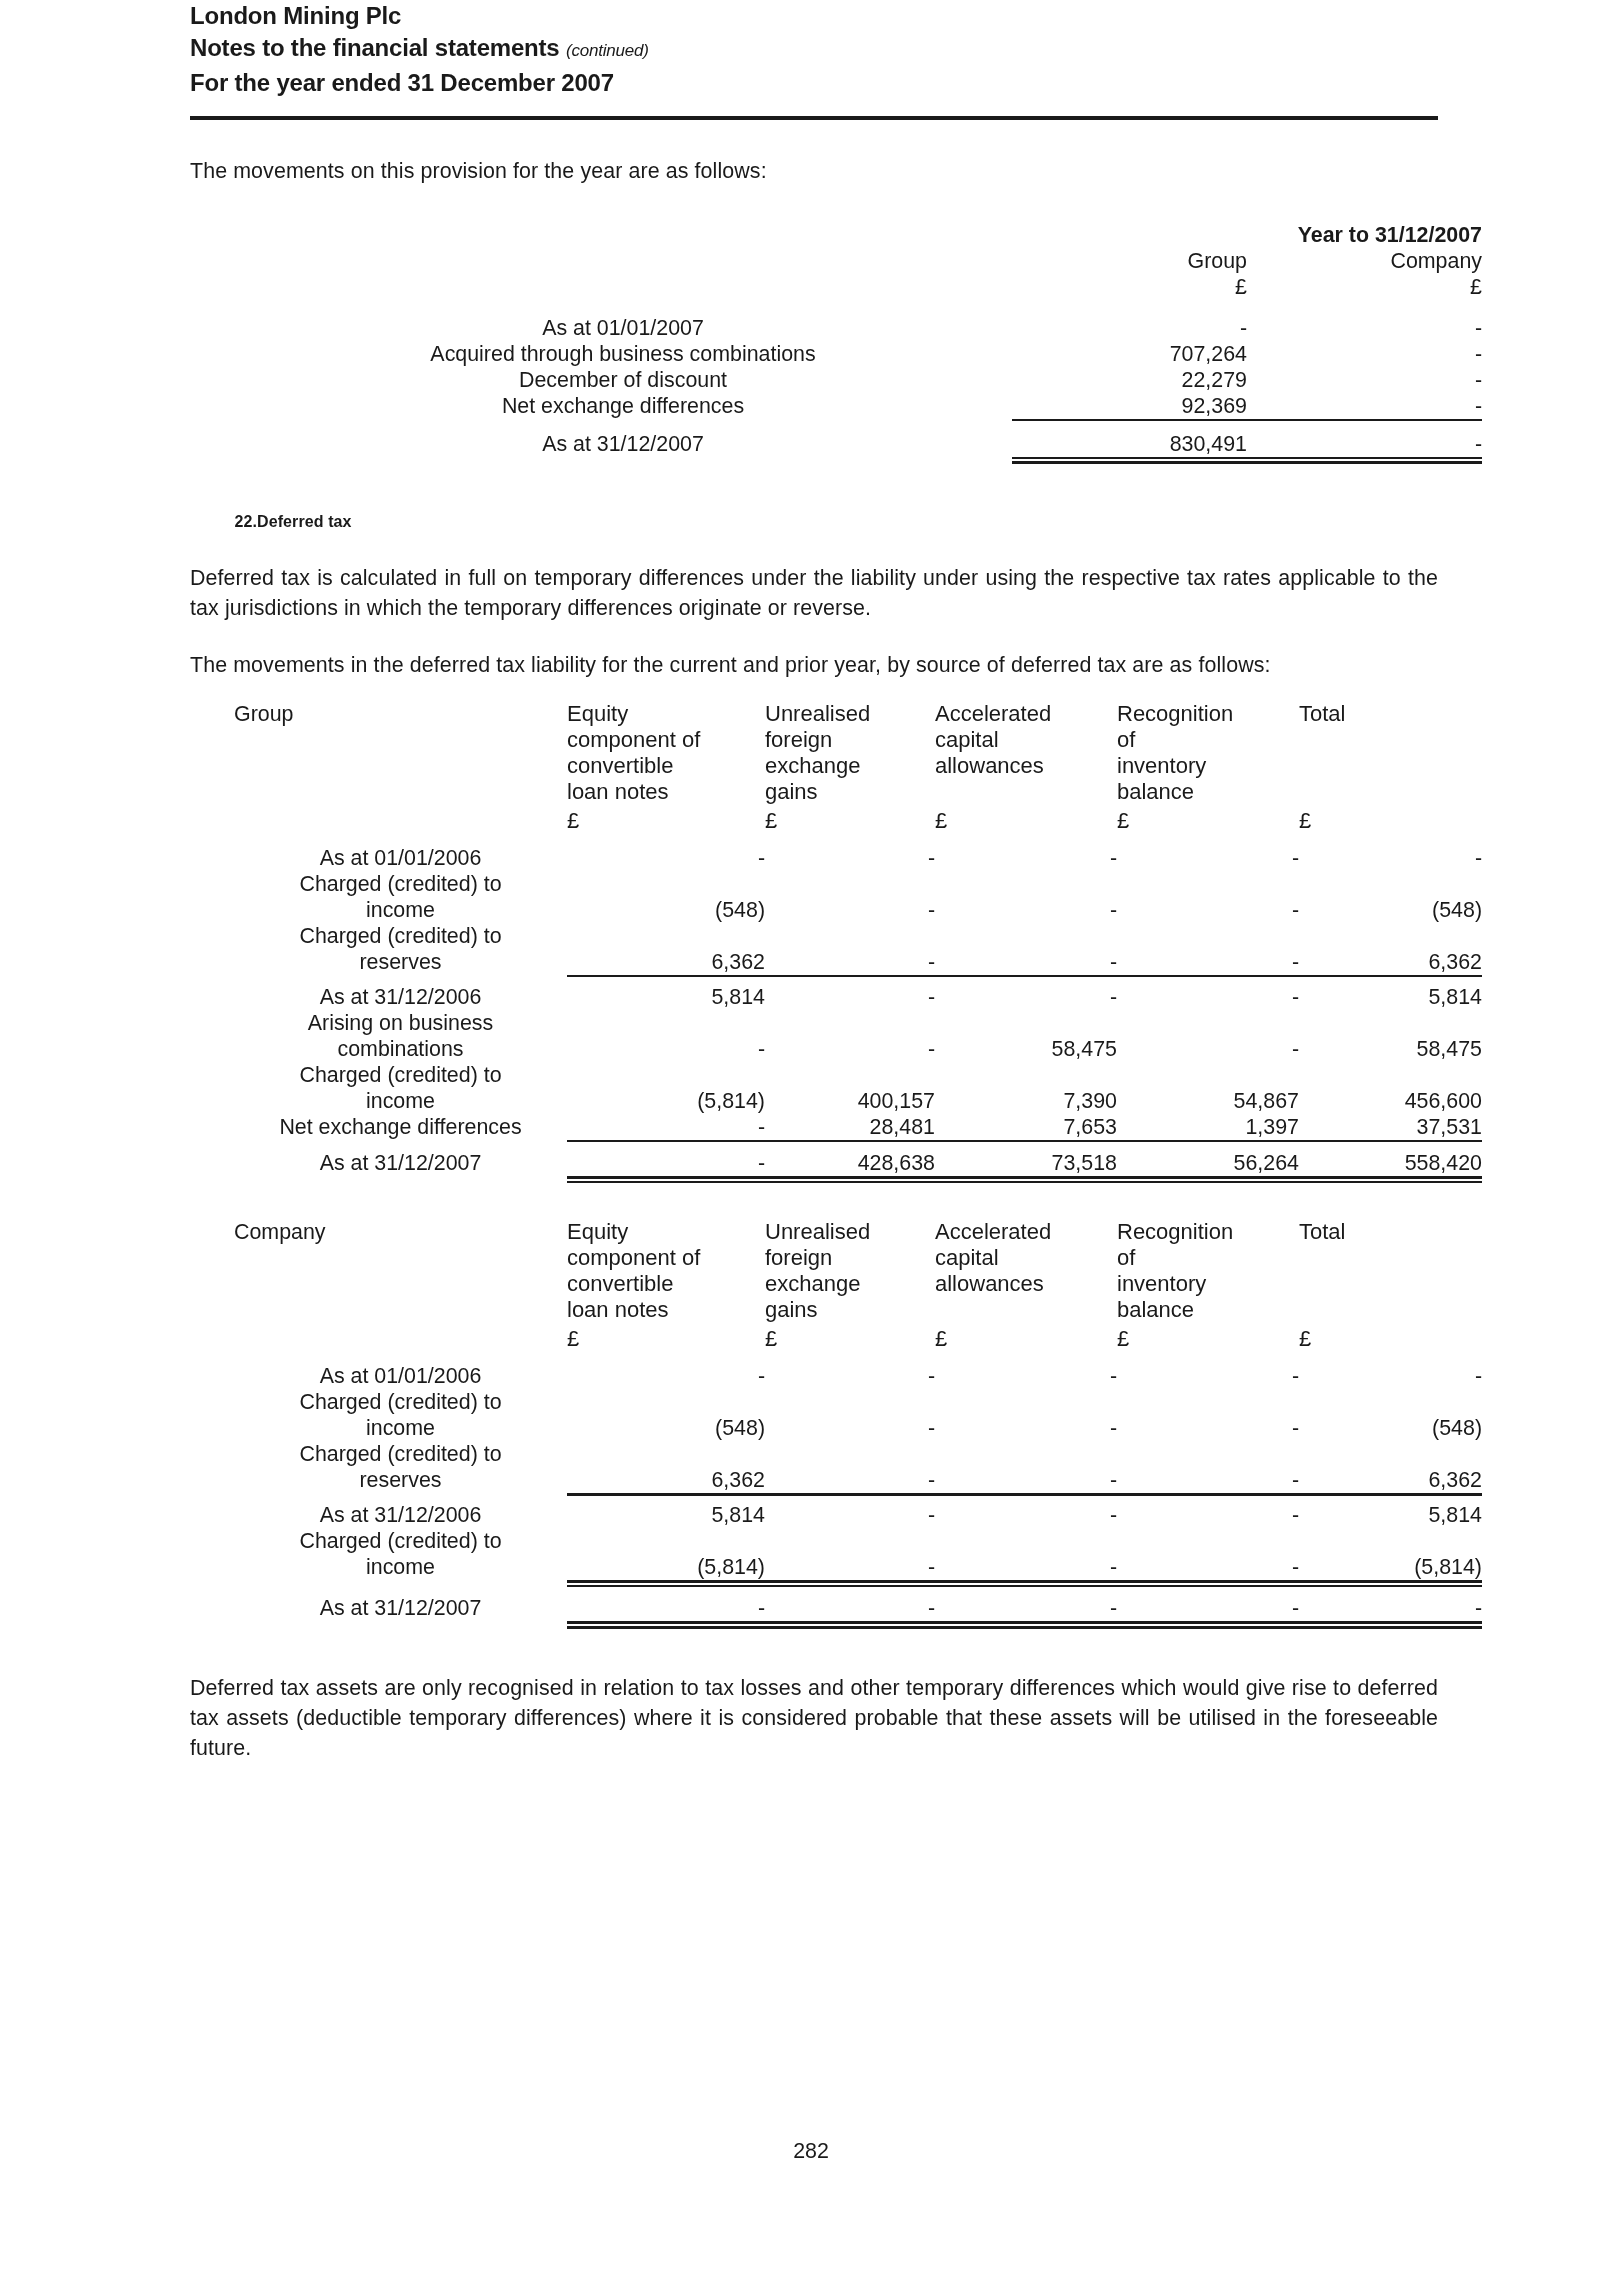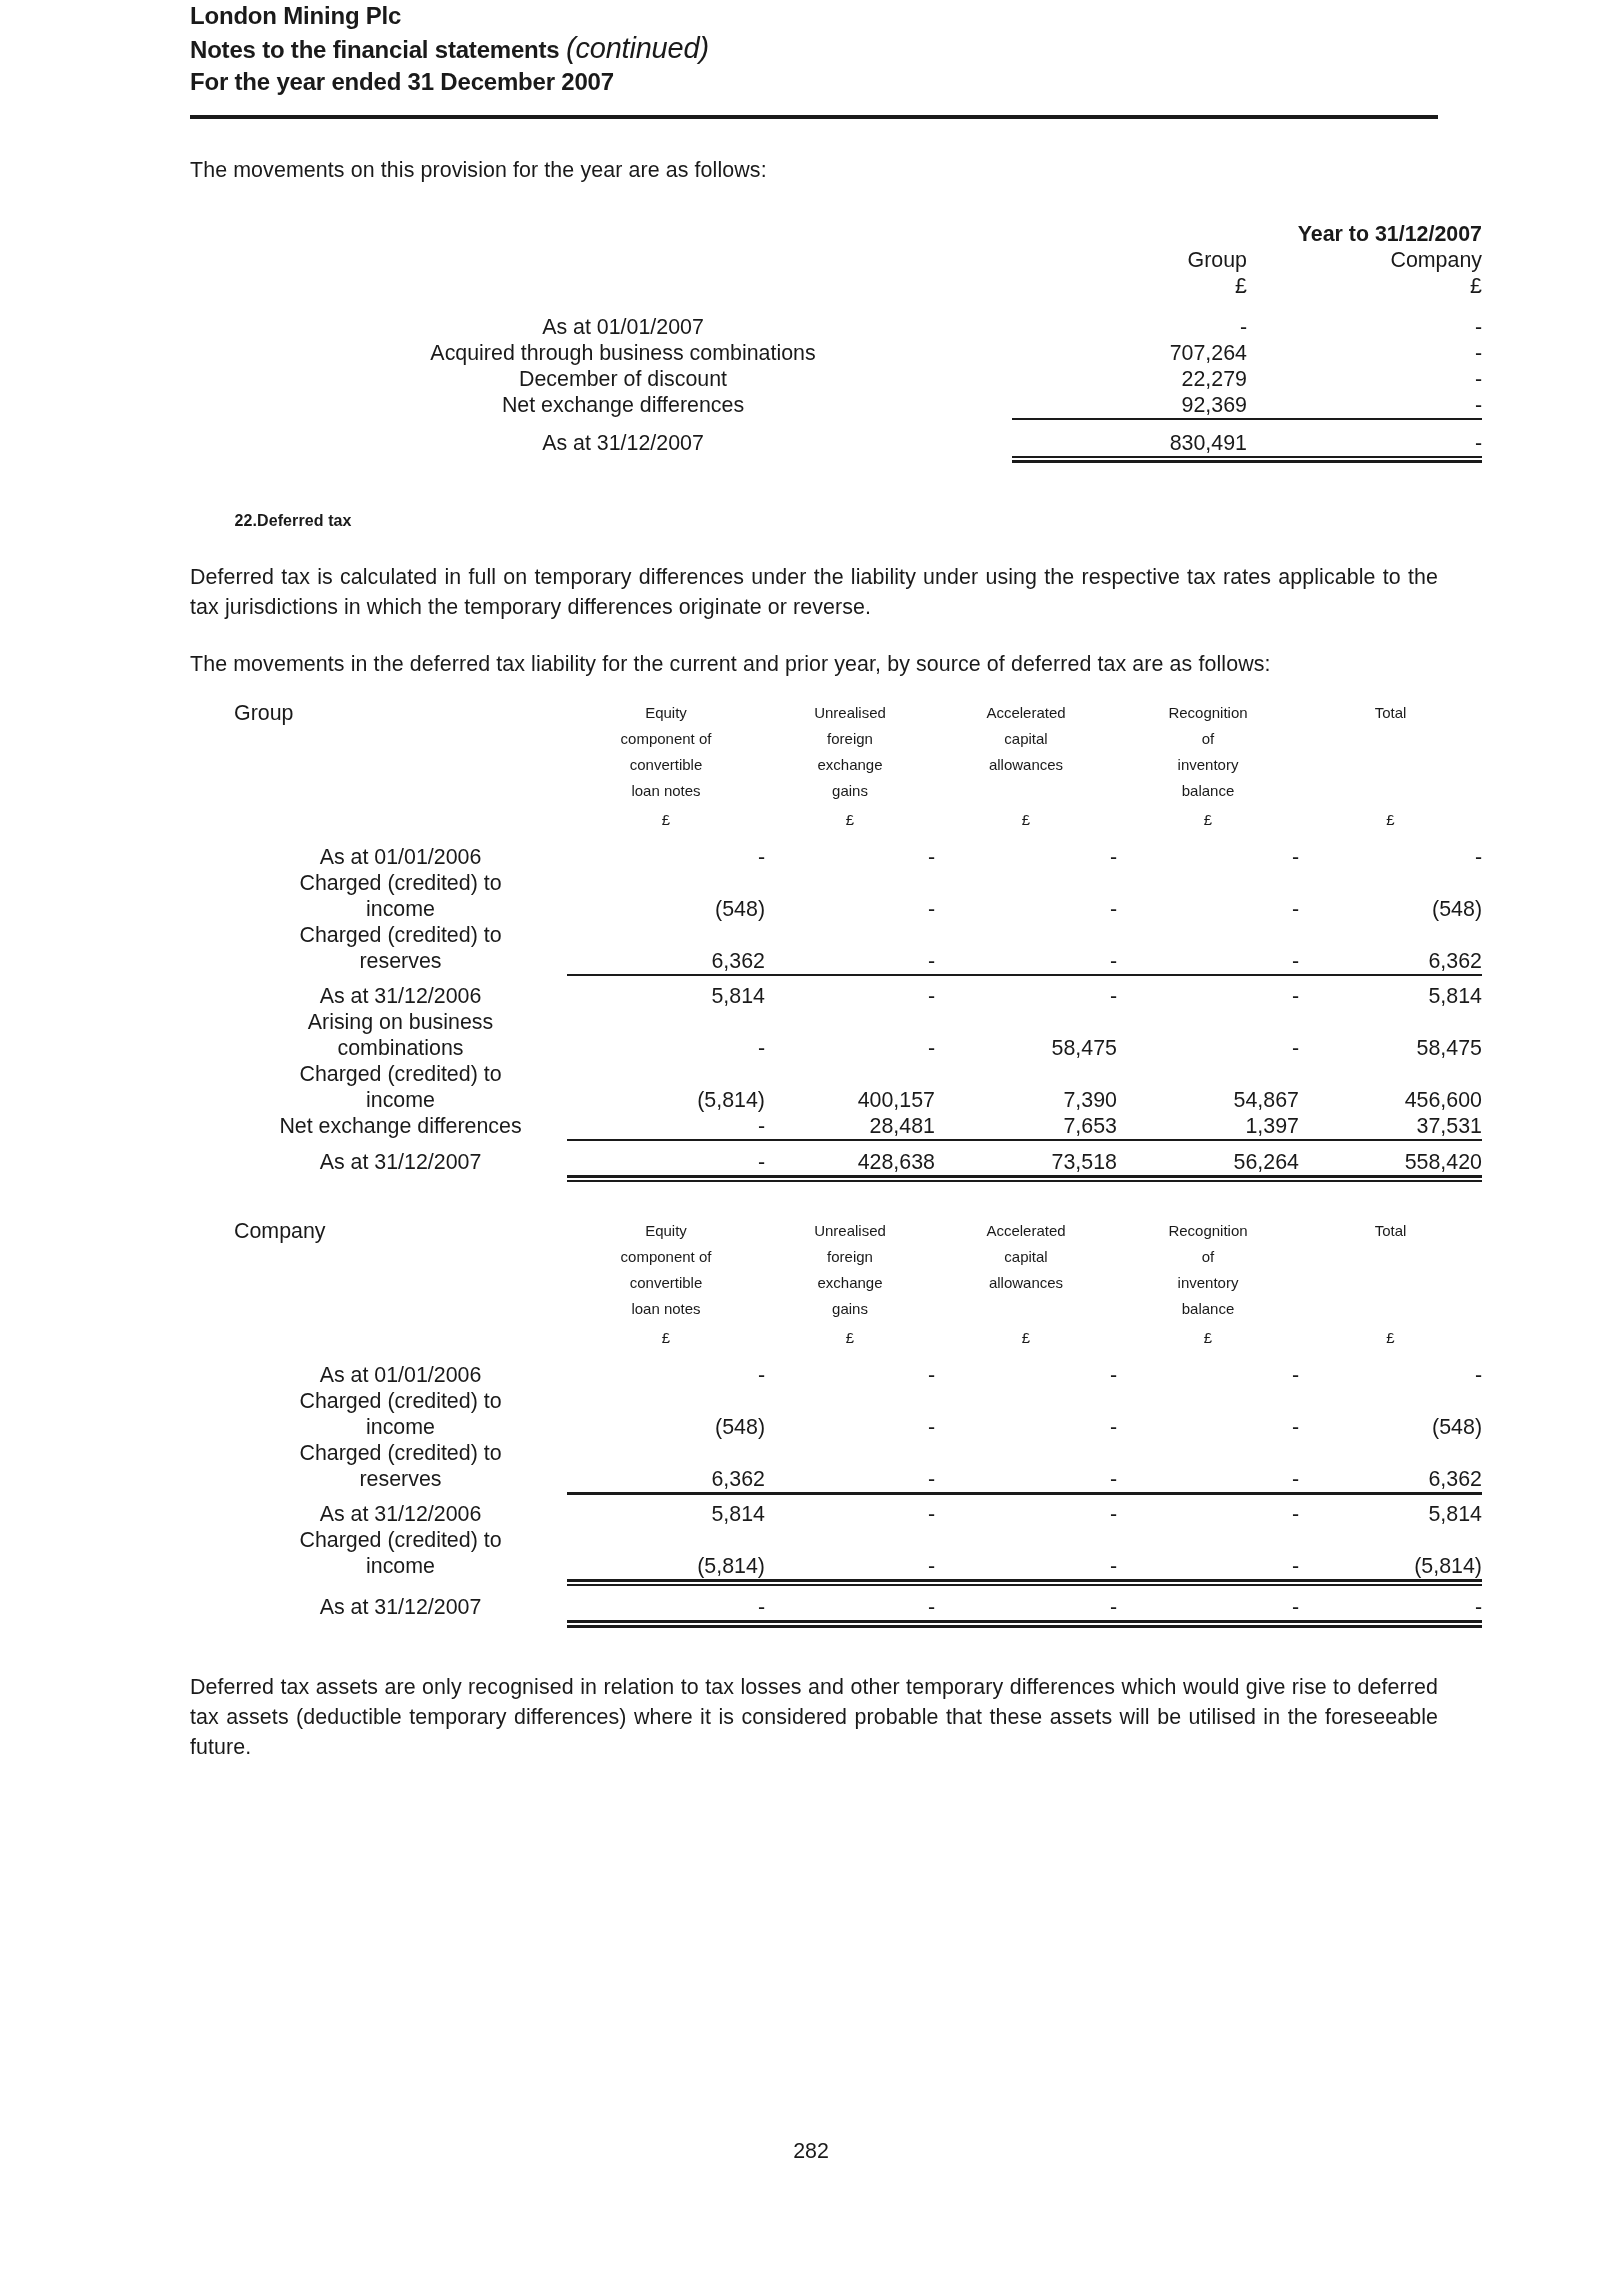--- a/index.html
+++ b/index.html
@@ -30,21 +30,21 @@
   .doc-header .hline {
     font-weight: bold;
     font-size: 24px;
     line-height: 32px;
     letter-spacing: -0.2px;
     white-space: nowrap;
   }
   .doc-header .hline .cont {
     font-weight: normal;
     font-style: italic;
-    font-size: 29px;
+    font-size: 17px;
   }
   .rule {
     margin-top: 17.4px;
     height: 4px;
     background: #1a1a1a;
     width: 1248px;
   }
 
   
   .para {
@@ -139,23 +139,23 @@
   
   .dtab { width: 1248px; }
   .dtab .c-lbl { width: 333px; }
   .dtab .c-1   { width: 198px; }
   .dtab .c-2   { width: 170px; }
   .dtab .c-3   { width: 182px; }
   .dtab .c-4   { width: 182px; }
   .dtab .c-5   { width: 183px; }
 
   .hdrcell {
-    text-align: center;
+    text-align: left;
     font-weight: bold;
-    font-size: 15px;
+    font-size: 22px;
     line-height: 26px;
     vertical-align: bottom;
     white-space: nowrap;
     padding-bottom: 0;
   }
   .hdrcell .curr { display: block; padding-top: 3.2px; }
 
   .pgnum {
     position: absolute;
     top: 2139px;

